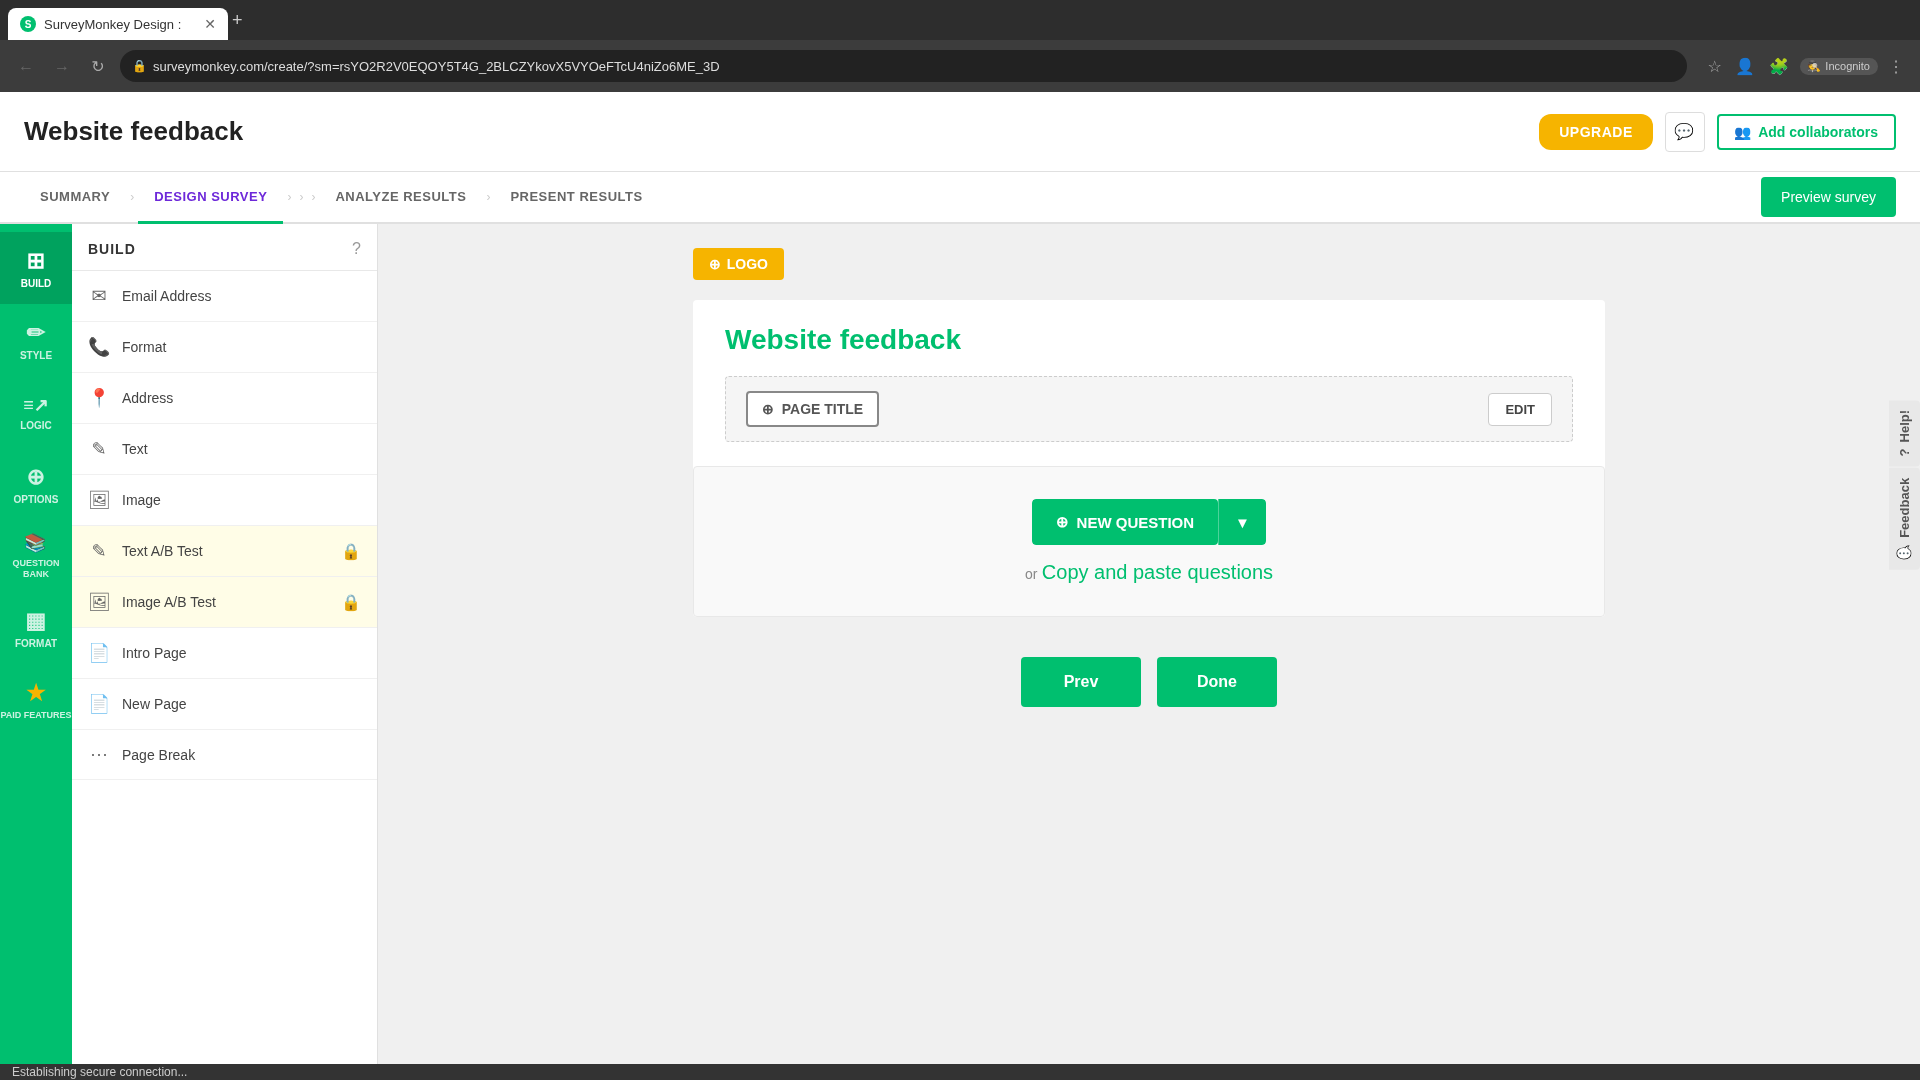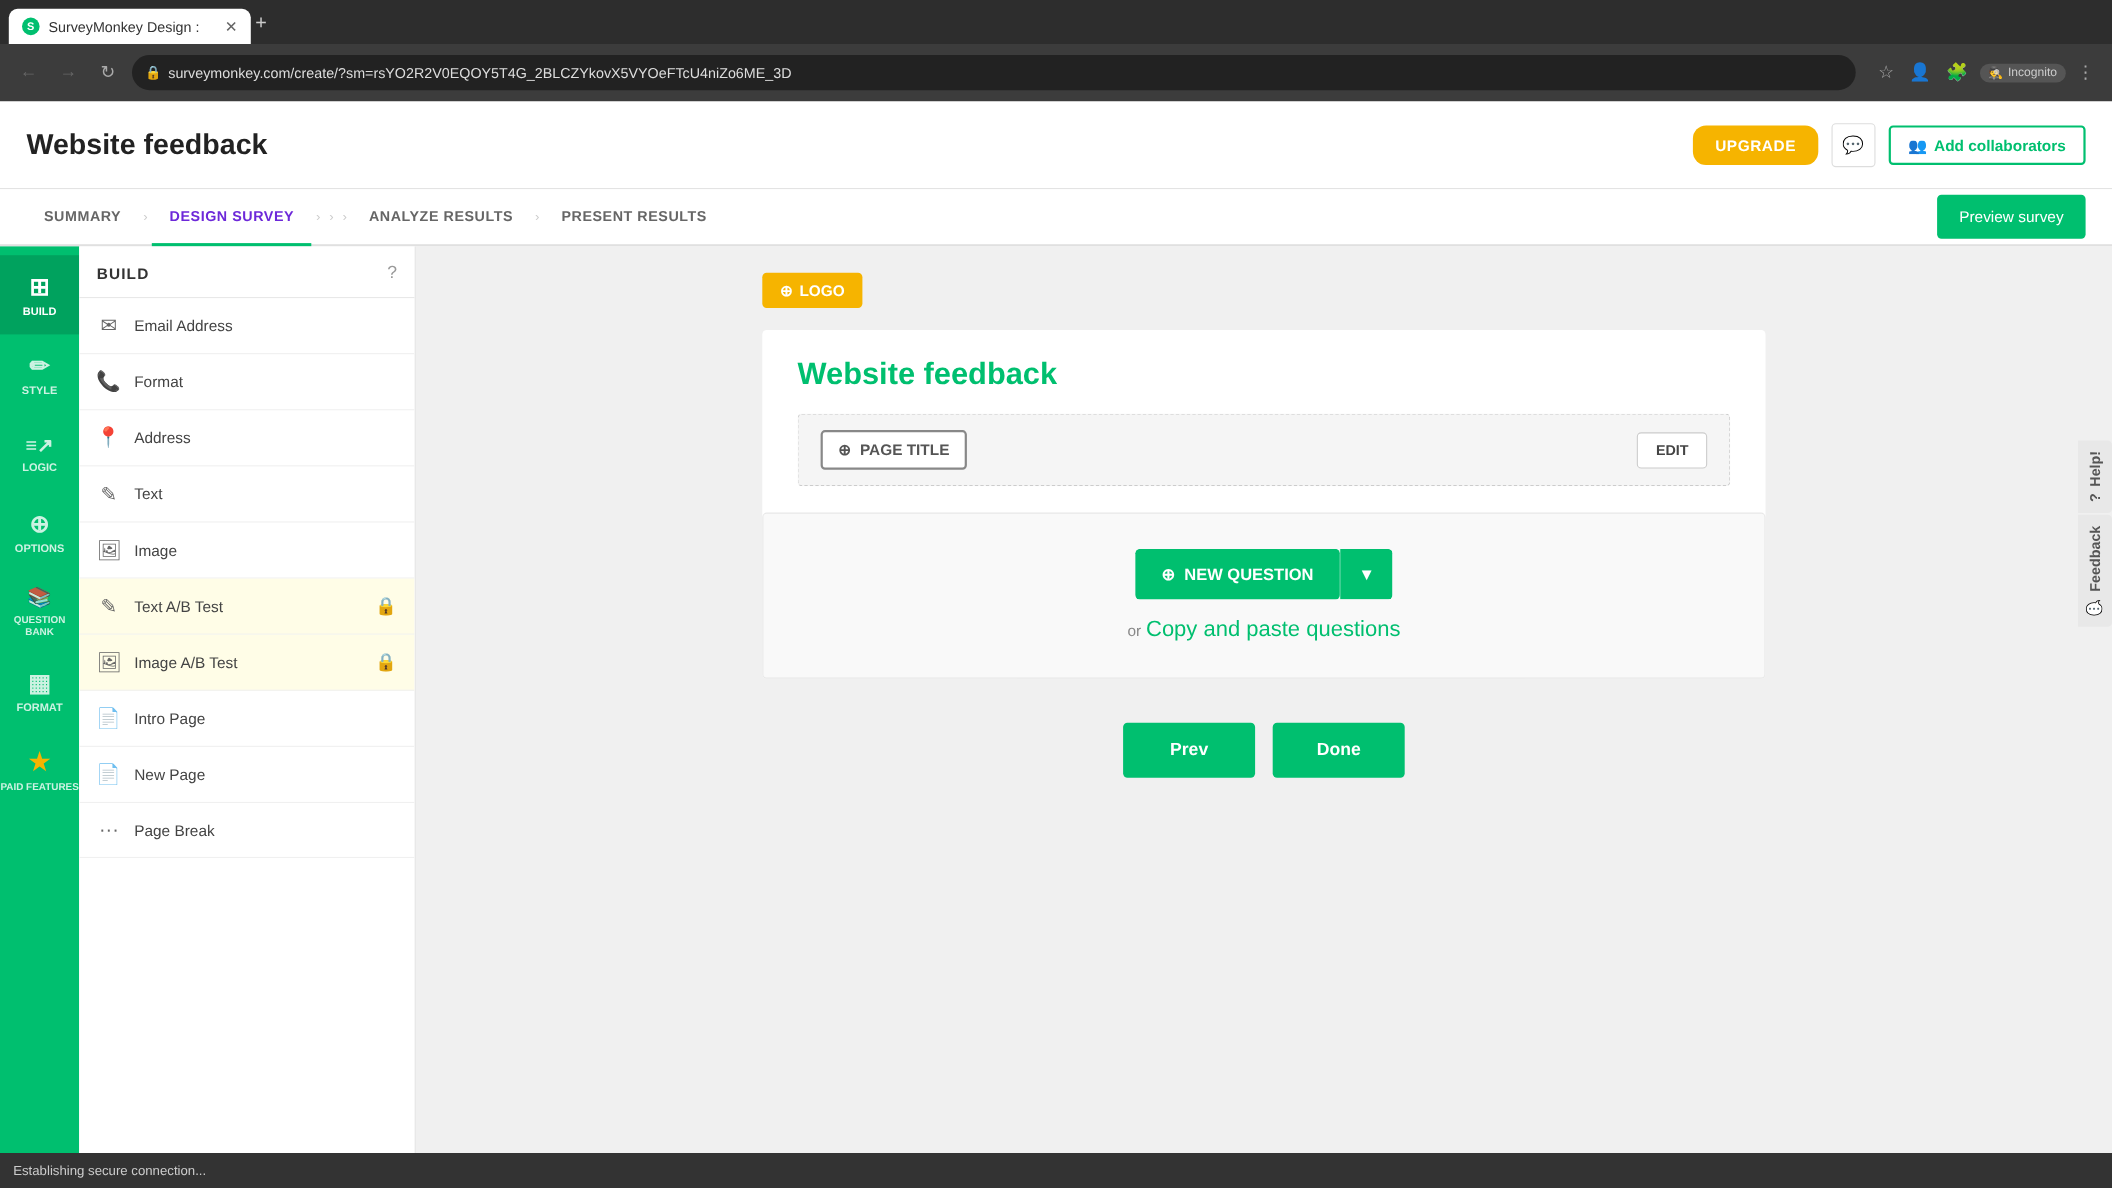--- a/index.html
+++ b/index.html
@@ -82,21 +82,21 @@
 
     
     .nav-buttons { display: flex; gap: 16px; justify-content: center; padding: 16px 0 32px; }
     .btn-prev { background: #00bf6f; color: #fff; border: none; border-radius: 4px; padding: 16px 40px; font-size: 16px; font-weight: 600; cursor: pointer; min-width: 120px; }
     .btn-done { background: #00bf6f; color: #fff; border: none; border-radius: 4px; padding: 16px 40px; font-size: 16px; font-weight: 600; cursor: pointer; min-width: 120px; }
 
     .right-tabs { position: fixed; right: 0; top: 400px; display: flex; flex-direction: column; gap: 0; }
     .right-tab-btn { background: #e8e8e8; border: none; border-radius: 4px 0 0 4px; padding: 10px 8px; writing-mode: vertical-rl; text-orientation: mixed; transform: rotate(180deg); font-size: 13px; font-weight: 600; color: #555; cursor: pointer; margin-bottom: 2px; display: flex; align-items: center; gap: 6px; }
 
     
-    .status-bar { position: fixed; bottom: 0; left: 0; right: 0; background: #333; color: #ccc; font-size: 12px; padding: 4px 12px; height: 32px; display: flex; align-items: center; }
+    .status-bar { position: fixed; bottom: 0; left: 0; right: 0; background: #333; color: #ccc; font-size: 12px; padding: 4px 12px; height: 16px; display: flex; align-items: center; }
   </style>
 </head>
 <body>
 
 <div class="browser-chrome">
   <div class="browser-tabs">
     <div class="browser-tab">
       <div class="tab-favicon">S</div>
       <span>SurveyMonkey Design :</span>
       <span class="tab-close">✕</span>

